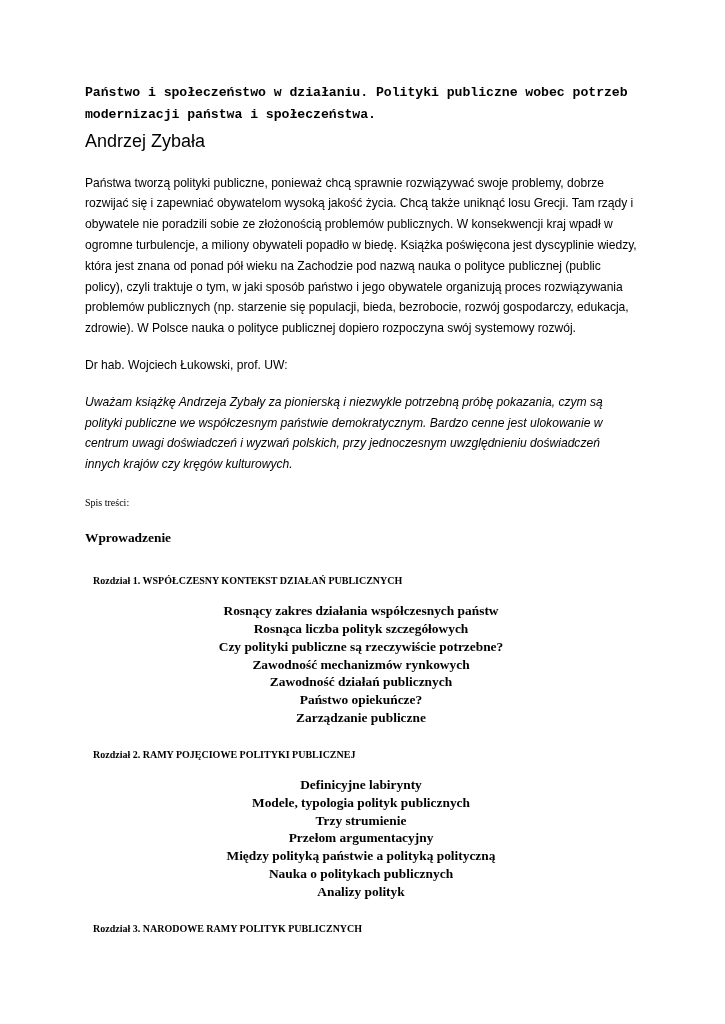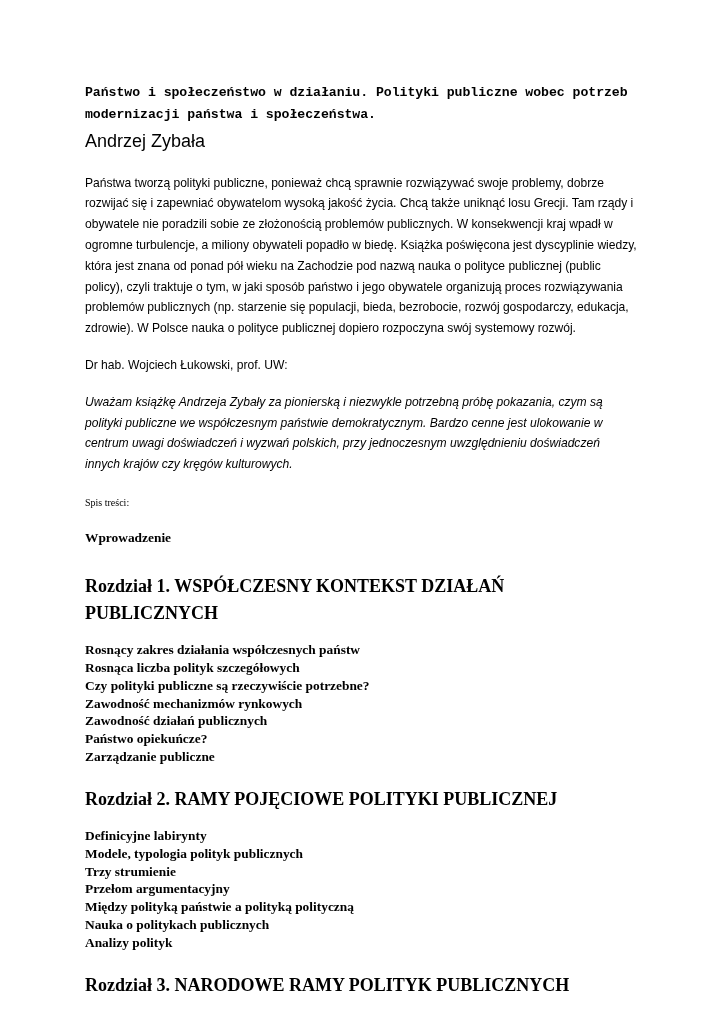--- a/index.html
+++ b/index.html
@@ -67,28 +67,29 @@
   .toc-intro {
     font-family: "Liberation Serif", serif;
     font-weight: bold;
     font-size: 13.4px;
     line-height: 1.5;
     margin: 0 0 25px 0;
   }
   .chapter-heading {
     font-family: "Liberation Serif", serif;
     font-weight: bold;
-    font-size: 18px;
+    font-size: 10px;
     line-height: 1.5;
-    margin: 0 0 14px 0;
+    margin: 0 0 14px 8px;
   }
   ul.toc-list {
     list-style: none;
     margin: 0 0 20px 0;
     padding: 0;
+    text-align: center;
   }
   ul.toc-list li {
     font-family: "Liberation Serif", serif;
     font-weight: bold;
     font-size: 13.4px;
     line-height: 1.33;
     margin: 0;
     padding: 0;
   }
   .last-chapter {

